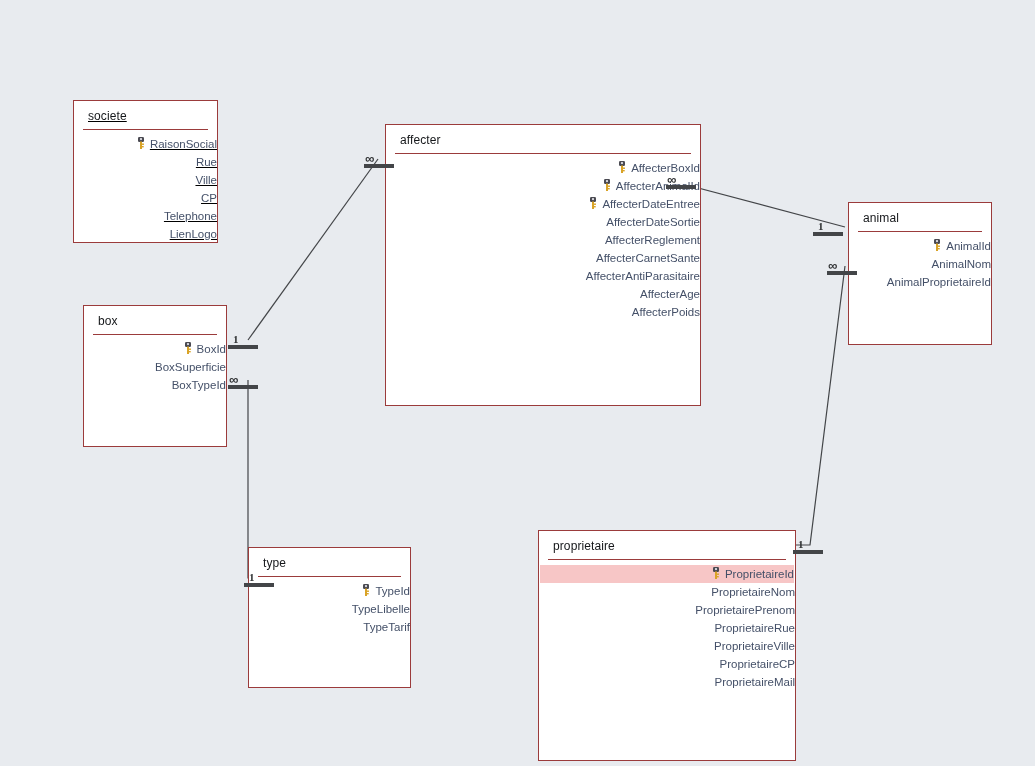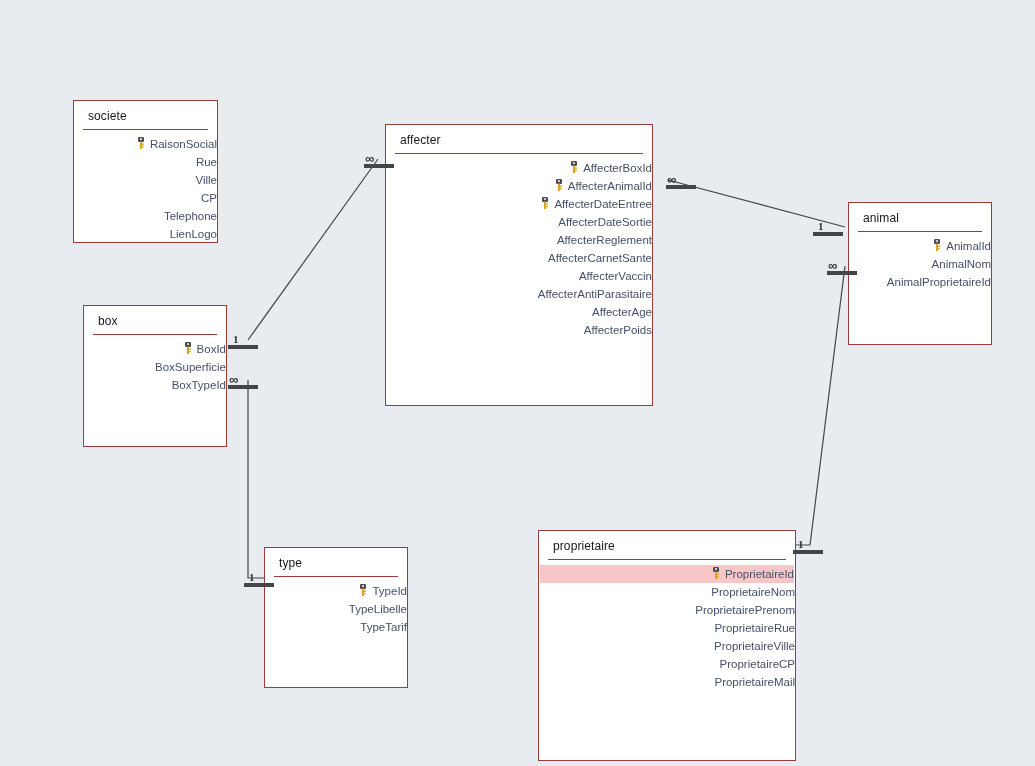--- a/index.html
+++ b/index.html
@@ -150,21 +150,21 @@
       <div class="card">1</div>
     </div>
     <div class="endpoint many" style="left: 827px; top: 253px;">
       <div class="bar"></div>
       <div class="card">∞</div>
     </div>
     <div class="endpoint one" style="left: 793px; top: 532px;">
       <div class="bar"></div>
       <div class="card">1</div>
     </div>
-    <div class="table-box" style="left: 73px; top: 100px; width: 145px; height: 143px;">
+    <div class="table-box" style="left: 73px; top: 100px; width: 145px; height: 143px; text-decoration: underline;">
       <div class="table-title">societe</div>
       <div class="title-rule"></div>
       <div class="field-list">
         <div class="field-row">
           <div class="key-slot">
             <span class="key-icon"><svg width="8" height="12" viewBox="0 0 8 12">
                 <rect x="1" y="0" width="6" height="5" rx="1.2" fill="#4a4a52"></rect>
                 <circle cx="4" cy="2.1" r="1.1" fill="#e8e8ee"></circle>
                 <rect x="3" y="4.5" width="2" height="7.5" fill="#d9a326"></rect>
                 <rect x="5" y="6.5" width="2" height="1.4" fill="#d9a326"></rect>
@@ -214,21 +214,21 @@
         <div class="field-row">
           <div class="key-slot"></div>
           <div class="field-name">BoxSuperficie</div>
         </div>
         <div class="field-row">
           <div class="key-slot"></div>
           <div class="field-name">BoxTypeId</div>
         </div>
       </div>
     </div>
-    <div class="table-box" style="left: 385px; top: 124px; width: 268px; height: 282px;">
+    <div class="table-box" style="left: 385px; top: 124px; width: 316px; height: 282px;">
       <div class="table-title">affecter</div>
       <div class="title-rule"></div>
       <div class="field-list">
         <div class="field-row">
           <div class="key-slot">
             <span class="key-icon"><svg width="8" height="12" viewBox="0 0 8 12">
                 <rect x="1" y="0" width="6" height="5" rx="1.2" fill="#4a4a52"></rect>
                 <circle cx="4" cy="2.1" r="1.1" fill="#e8e8ee"></circle>
                 <rect x="3" y="4.5" width="2" height="7.5" fill="#d9a326"></rect>
                 <rect x="5" y="6.5" width="2" height="1.4" fill="#d9a326"></rect>
@@ -265,24 +265,20 @@
           <div class="key-slot"></div>
           <div class="field-name">AffecterDateSortie</div>
         </div>
         <div class="field-row">
           <div class="key-slot"></div>
           <div class="field-name">AffecterReglement</div>
         </div>
         <div class="field-row">
           <div class="key-slot"></div>
           <div class="field-name">AffecterCarnetSante</div>
-        </div>
-        <div class="field-row">
-          <div class="key-slot"></div>
-          <div class="field-name">AffecterVaccin</div>
         </div>
         <div class="field-row">
           <div class="key-slot"></div>
           <div class="field-name">AffecterAntiParasitaire</div>
         </div>
         <div class="field-row">
           <div class="key-slot"></div>
           <div class="field-name">AffecterAge</div>
         </div>
         <div class="field-row">
@@ -310,21 +306,21 @@
         <div class="field-row">
           <div class="key-slot"></div>
           <div class="field-name">AnimalNom</div>
         </div>
         <div class="field-row">
           <div class="key-slot"></div>
           <div class="field-name">AnimalProprietaireId</div>
         </div>
       </div>
     </div>
-    <div class="table-box" style="left: 264px; top: 547px; width: 144px; height: 141px;">
+    <div class="table-box" style="left: 248px; top: 547px; width: 163px; height: 141px;">
       <div class="table-title">type</div>
       <div class="title-rule"></div>
       <div class="field-list">
         <div class="field-row">
           <div class="key-slot">
             <span class="key-icon"><svg width="8" height="12" viewBox="0 0 8 12">
                 <rect x="1" y="0" width="6" height="5" rx="1.2" fill="#4a4a52"></rect>
                 <circle cx="4" cy="2.1" r="1.1" fill="#e8e8ee"></circle>
                 <rect x="3" y="4.5" width="2" height="7.5" fill="#d9a326"></rect>
                 <rect x="5" y="6.5" width="2" height="1.4" fill="#d9a326"></rect>

